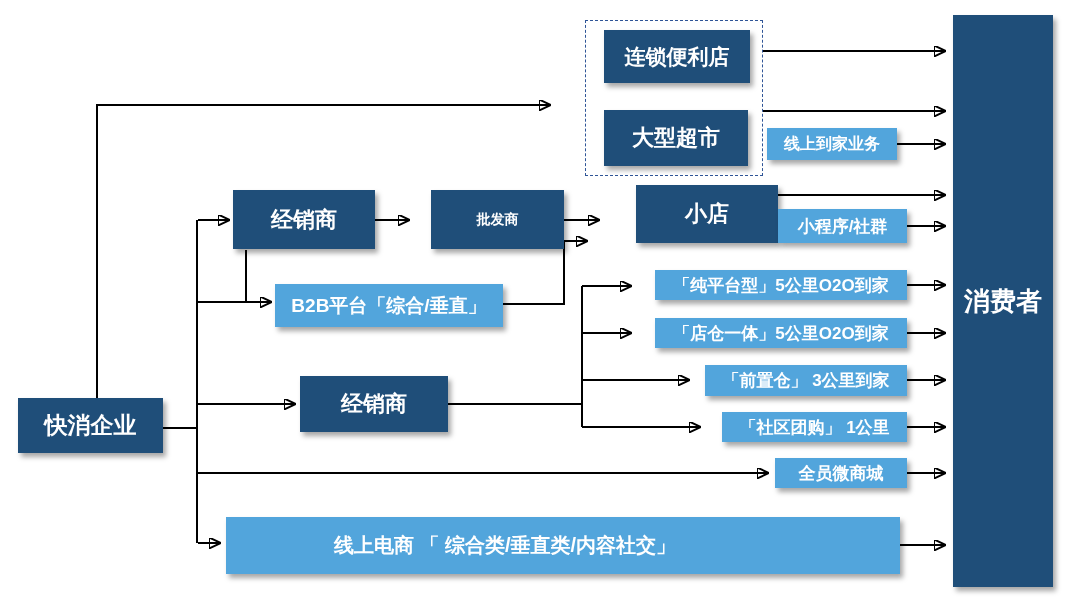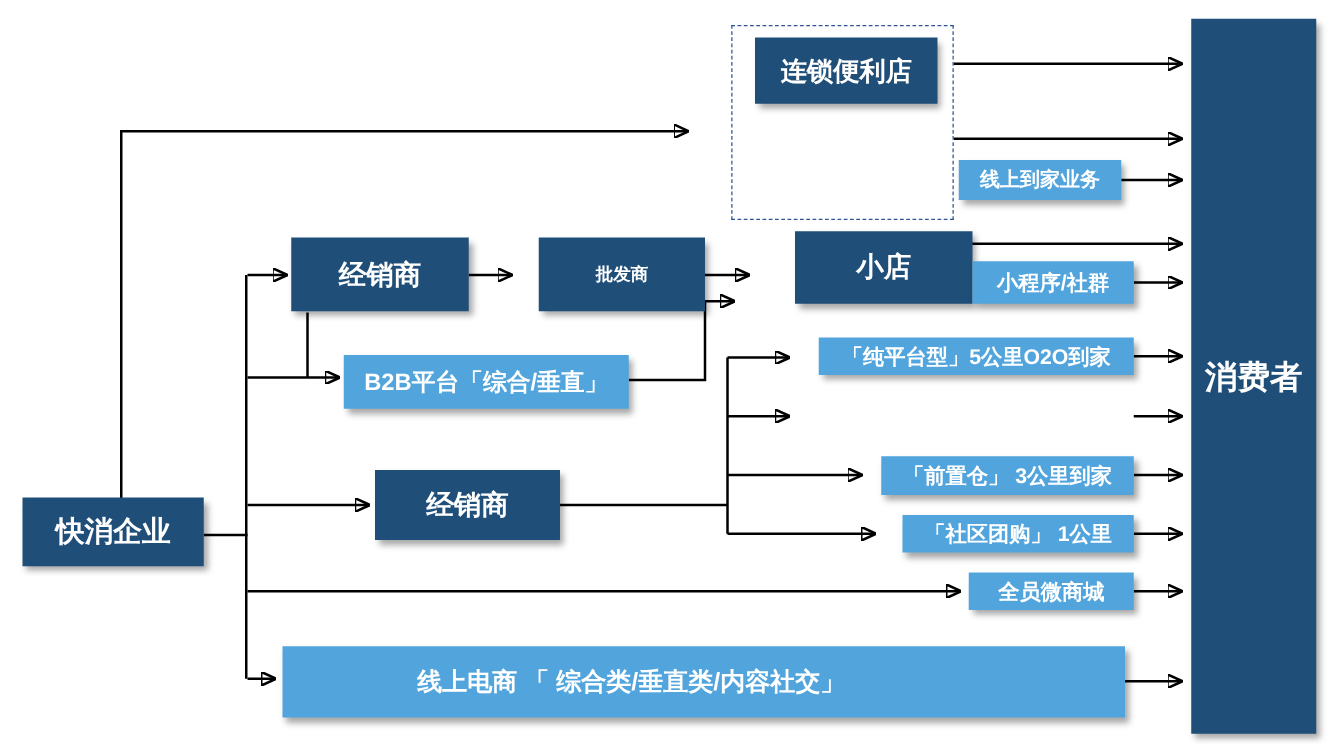--- a/index.html
+++ b/index.html
@@ -86,33 +86,35 @@
   <div class="node dark" style="left:18px;top:398px;width:145px;height:55px;font-size:23px;">快消企业</div>
 
   <div class="node dark" style="left:233px;top:190px;width:142px;height:59px;font-size:22px;">经销商</div>
 
   <div class="node dark" style="left:431px;top:190px;width:133px;height:59px;font-size:14px;">批发商</div>
 
   <div class="node dark" style="left:300px;top:376px;width:148px;height:56px;font-size:22px;">经销商</div>
 
   <div class="node dark" style="left:604px;top:30px;width:146px;height:53px;font-size:21px;">连锁便利店</div>
 
+  <div class="node dark" style="left:604px;top:110px;width:144px;height:56px;font-size:22px;">大型超市</div>
 
   <div class="node dark" style="left:604px;top:185px;width:142px;height:58px;font-size:22px;margin-left:32px;">小店</div>
 
   <div class="node dark" style="left:953px;top:15px;width:100px;height:572px;font-size:26px;">消费者</div>
 
   <div class="node light" style="left:275px;top:284px;width:228px;height:43px;font-size:19px;">B2B平台「综合/垂直」</div>
 
   <div class="node light" style="left:767px;top:128px;width:130px;height:32px;font-size:16px;">线上到家业务</div>
 
   <div class="node light" style="left:778px;top:209px;width:129px;height:34px;font-size:17px;">小程序/社群</div>
 
   <div class="node light" style="left:655px;top:270px;width:252px;height:30px;font-size:17px;">「纯平台型」5公里O2O到家</div>
 
+  <div class="node light" style="left:655px;top:318px;width:252px;height:30px;font-size:17px;">「店仓一体」5公里O2O到家</div>
 
   <div class="node light" style="left:705px;top:365px;width:202px;height:31px;font-size:17px;">「前置仓」 3公里到家</div>
 
   <div class="node light" style="left:722px;top:412px;width:185px;height:30px;font-size:17px;">「社区团购」 1公里</div>
 
   <div class="node light" style="left:775px;top:458px;width:132px;height:30px;font-size:17px;">全员微商城</div>
 
   <div class="node light" style="left:226px;top:517px;width:674px;height:57px;font-size:20px;padding-right:116px;">线上电商 「 综合类/垂直类/内容社交」</div>
 
 </div>

